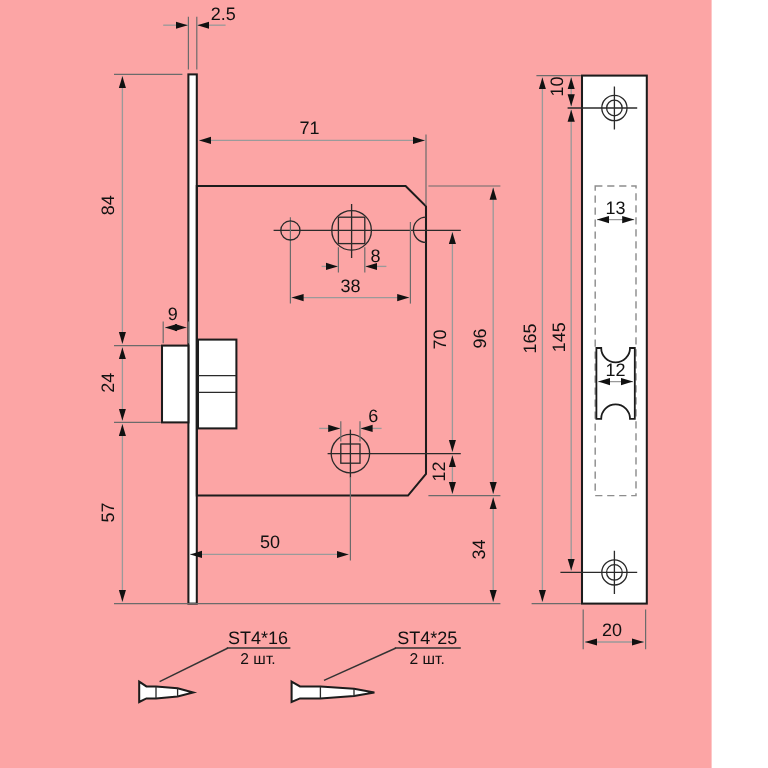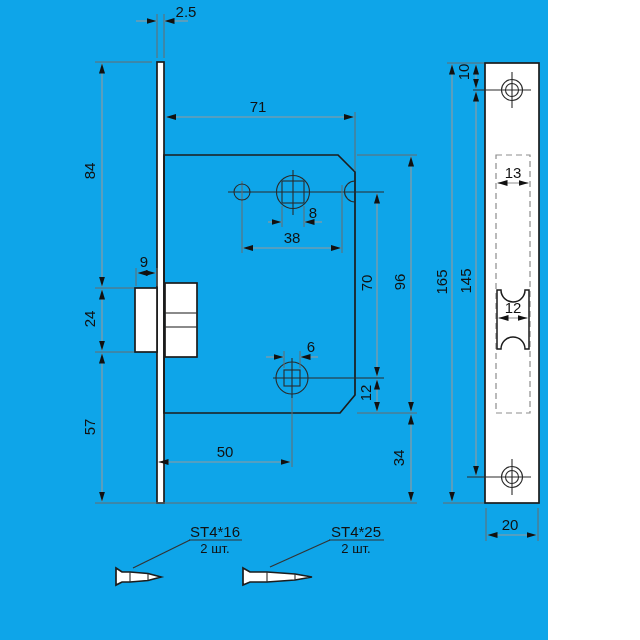--- a/index.html
+++ b/index.html
@@ -1,16 +1,16 @@
 <!DOCTYPE html>
 <html><head>
 <meta charset="utf-8">
 <style>
   html,body{margin:0;padding:0;background:#ffffff;}
-  .stage{width:548px;height:640px;position:relative;background:#0ea5e9;overflow:hidden;}
+  .stage{width:593px;height:640px;position:relative;background:#fca5a5;overflow:hidden;}
   svg{display:block;}
   text{font-family:"Liberation Sans","DejaVu Sans",sans-serif;fill:#111;}
   .dim-label{font-size:15px;}
   .screw-label{font-size:15px;}
   .qty-label{font-size:13px;}
   .outline{stroke:#1c1c1c;stroke-width:1.7;fill:none;}
   .outline-f{stroke:#1c1c1c;stroke-width:1.7;fill:#fff;}
   .thin{stroke:#2a2a2a;stroke-width:1.1;fill:none;}
   .ext{stroke:#6b6b6b;stroke-width:1;fill:none;}
   .dim{stroke:#9a9a9a;stroke-width:1.1;fill:none;}

